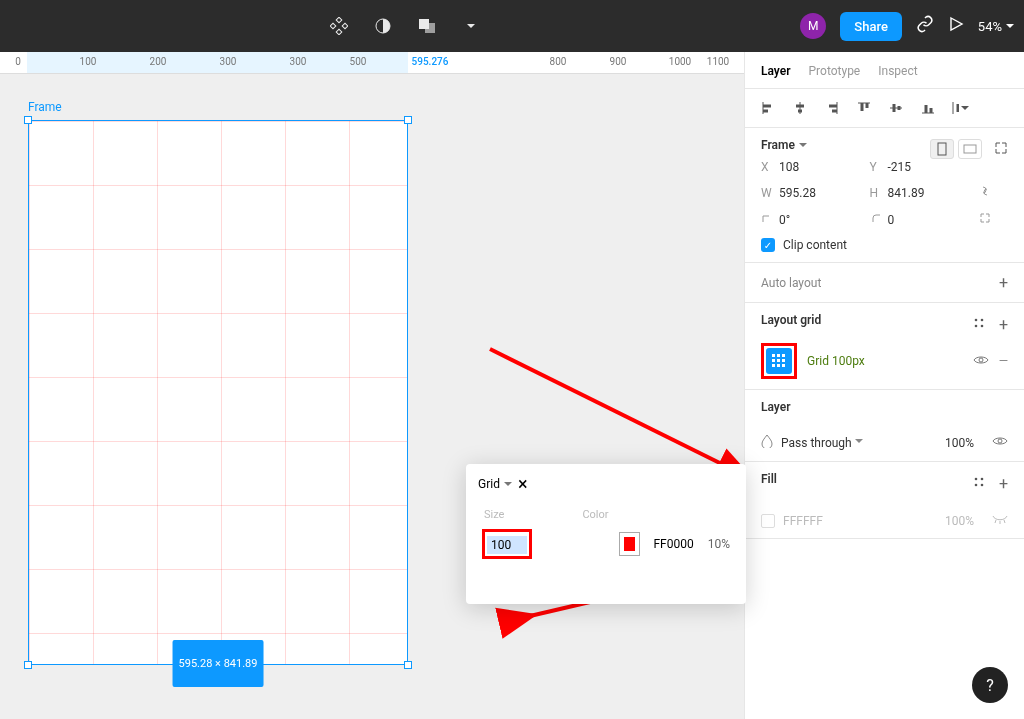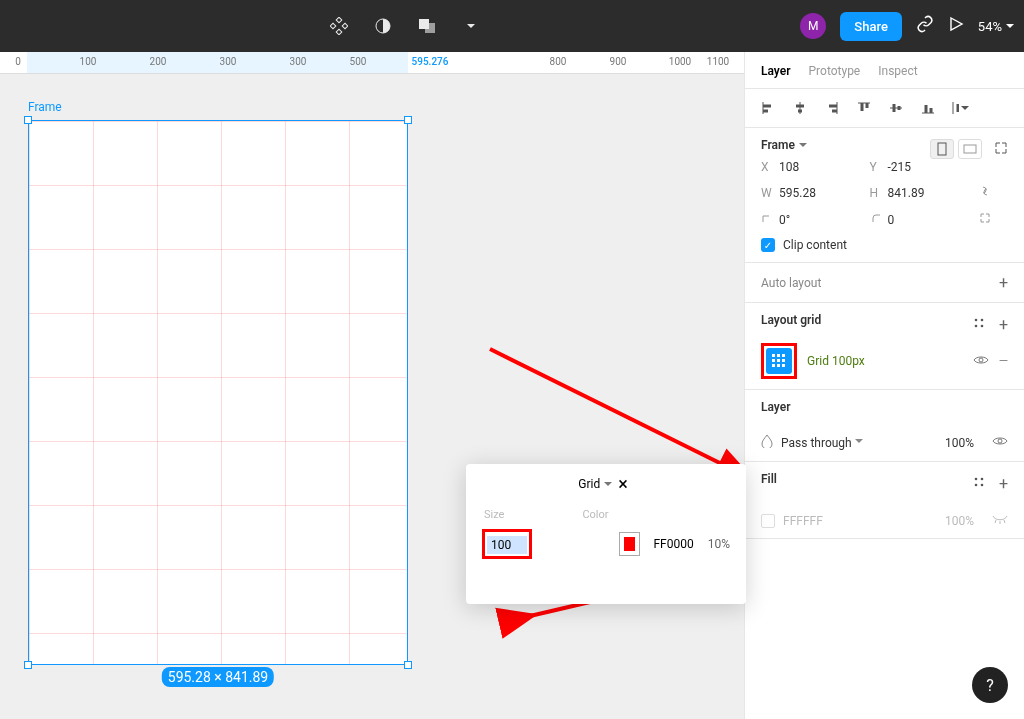--- a/index.html
+++ b/index.html
@@ -37,27 +37,27 @@
   .sel-handle{position:absolute;width:8px;height:8px;background:#fff;border:1px solid var(--select-blue);}
   .sel-handle.tl{left:-4px;top:-4px;} .sel-handle.tr{right:-4px;top:-4px;}
   .sel-handle.bl{left:-4px;bottom:-4px;} .sel-handle.br{right:-4px;bottom:-4px;}
   .grid-lines{position:absolute;inset:0;background-size:64px 64px;background-image:
      linear-gradient(to right,rgba(255,0,0,.15) 0 1px, transparent 1px 100%),
      linear-gradient(to bottom,rgba(255,0,0,.15) 0 1px, transparent 1px 100%);}
   .logo-box{position:absolute;left:90px;top:128px;width:210px;height:214px;background:#0d0d0d;border:2px solid #888;padding:8px;}
   .logo-inner{width:100%;height:100%;border:1px solid #666;display:flex;flex-direction:column;align-items:center;justify-content:flex-end;}
   .logo-inner svg{width:140px;height:140px;}
   .logo-text{color:#fff;font-size:8px;letter-spacing:.5px;margin:6px 0 6px;}
-  .dims-badge{position:absolute;left:50%;transform:translateX(-50%);bottom:-22px;background:var(--select-blue);color:#fff;font-size:14px;padding:2px 6px;border-radius:8px;}
+  .dims-badge{position:absolute;left:50%;transform:translateX(-50%);bottom:-22px;background:var(--select-blue);color:#fff;font-size:11px;padding:17px 6px;border-radius:2px;}
   
   .arrow{position:absolute;pointer-events:none;}
   .arrow svg{overflow:visible;}
   
   .popover{position:absolute;left:466px;top:464px;width:280px;height:140px;background:#fff;border-radius:4px;box-shadow:0 4px 24px rgba(0,0,0,.18);z-index:5;}
-  .popover-head{display:flex;align-items:center;justify-content:center;padding:10px 12px;}
+  .popover-head{display:flex;align-items:center;justify-content:flex-start;padding:10px 12px;}
   .popover-title{font-size:12px;display:flex;align-items:center;gap:4px;}
   .popover-close{font-size:18px;line-height:1;background:none;border:none;cursor:pointer;}
   .popover-row-lbl{display:flex;gap:78px;padding:4px 16px 0 18px;font-size:11px;color:#bbb;}
   .popover-fields{display:flex;align-items:center;gap:14px;padding:8px 16px 0 16px;}
   .size-box{border:3px solid #ff0000;padding:2px;}
   .size-input{width:40px;border:none;font-size:12px;background:#cfe5ff;text-align:left;padding:2px 4px;}
   .swatch{width:14px;height:14px;background:#ff0000;border:4px solid #fff;outline:1px solid #aaa;box-sizing:content-box;}
   .hex-val,.pct-val{font-size:12px;}
   
   .panel{position:absolute;top:52px;right:0;bottom:0;width:280px;background:#fff;border-left:1px solid var(--panel-border);overflow:hidden;font-size:12px;color:var(--text);}

